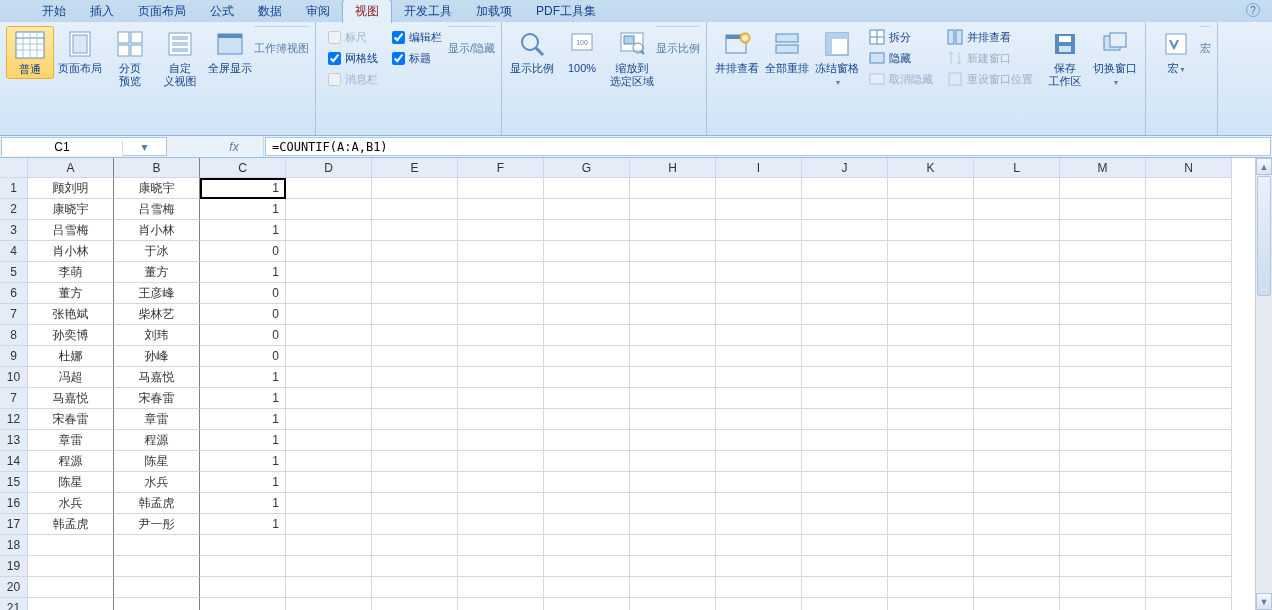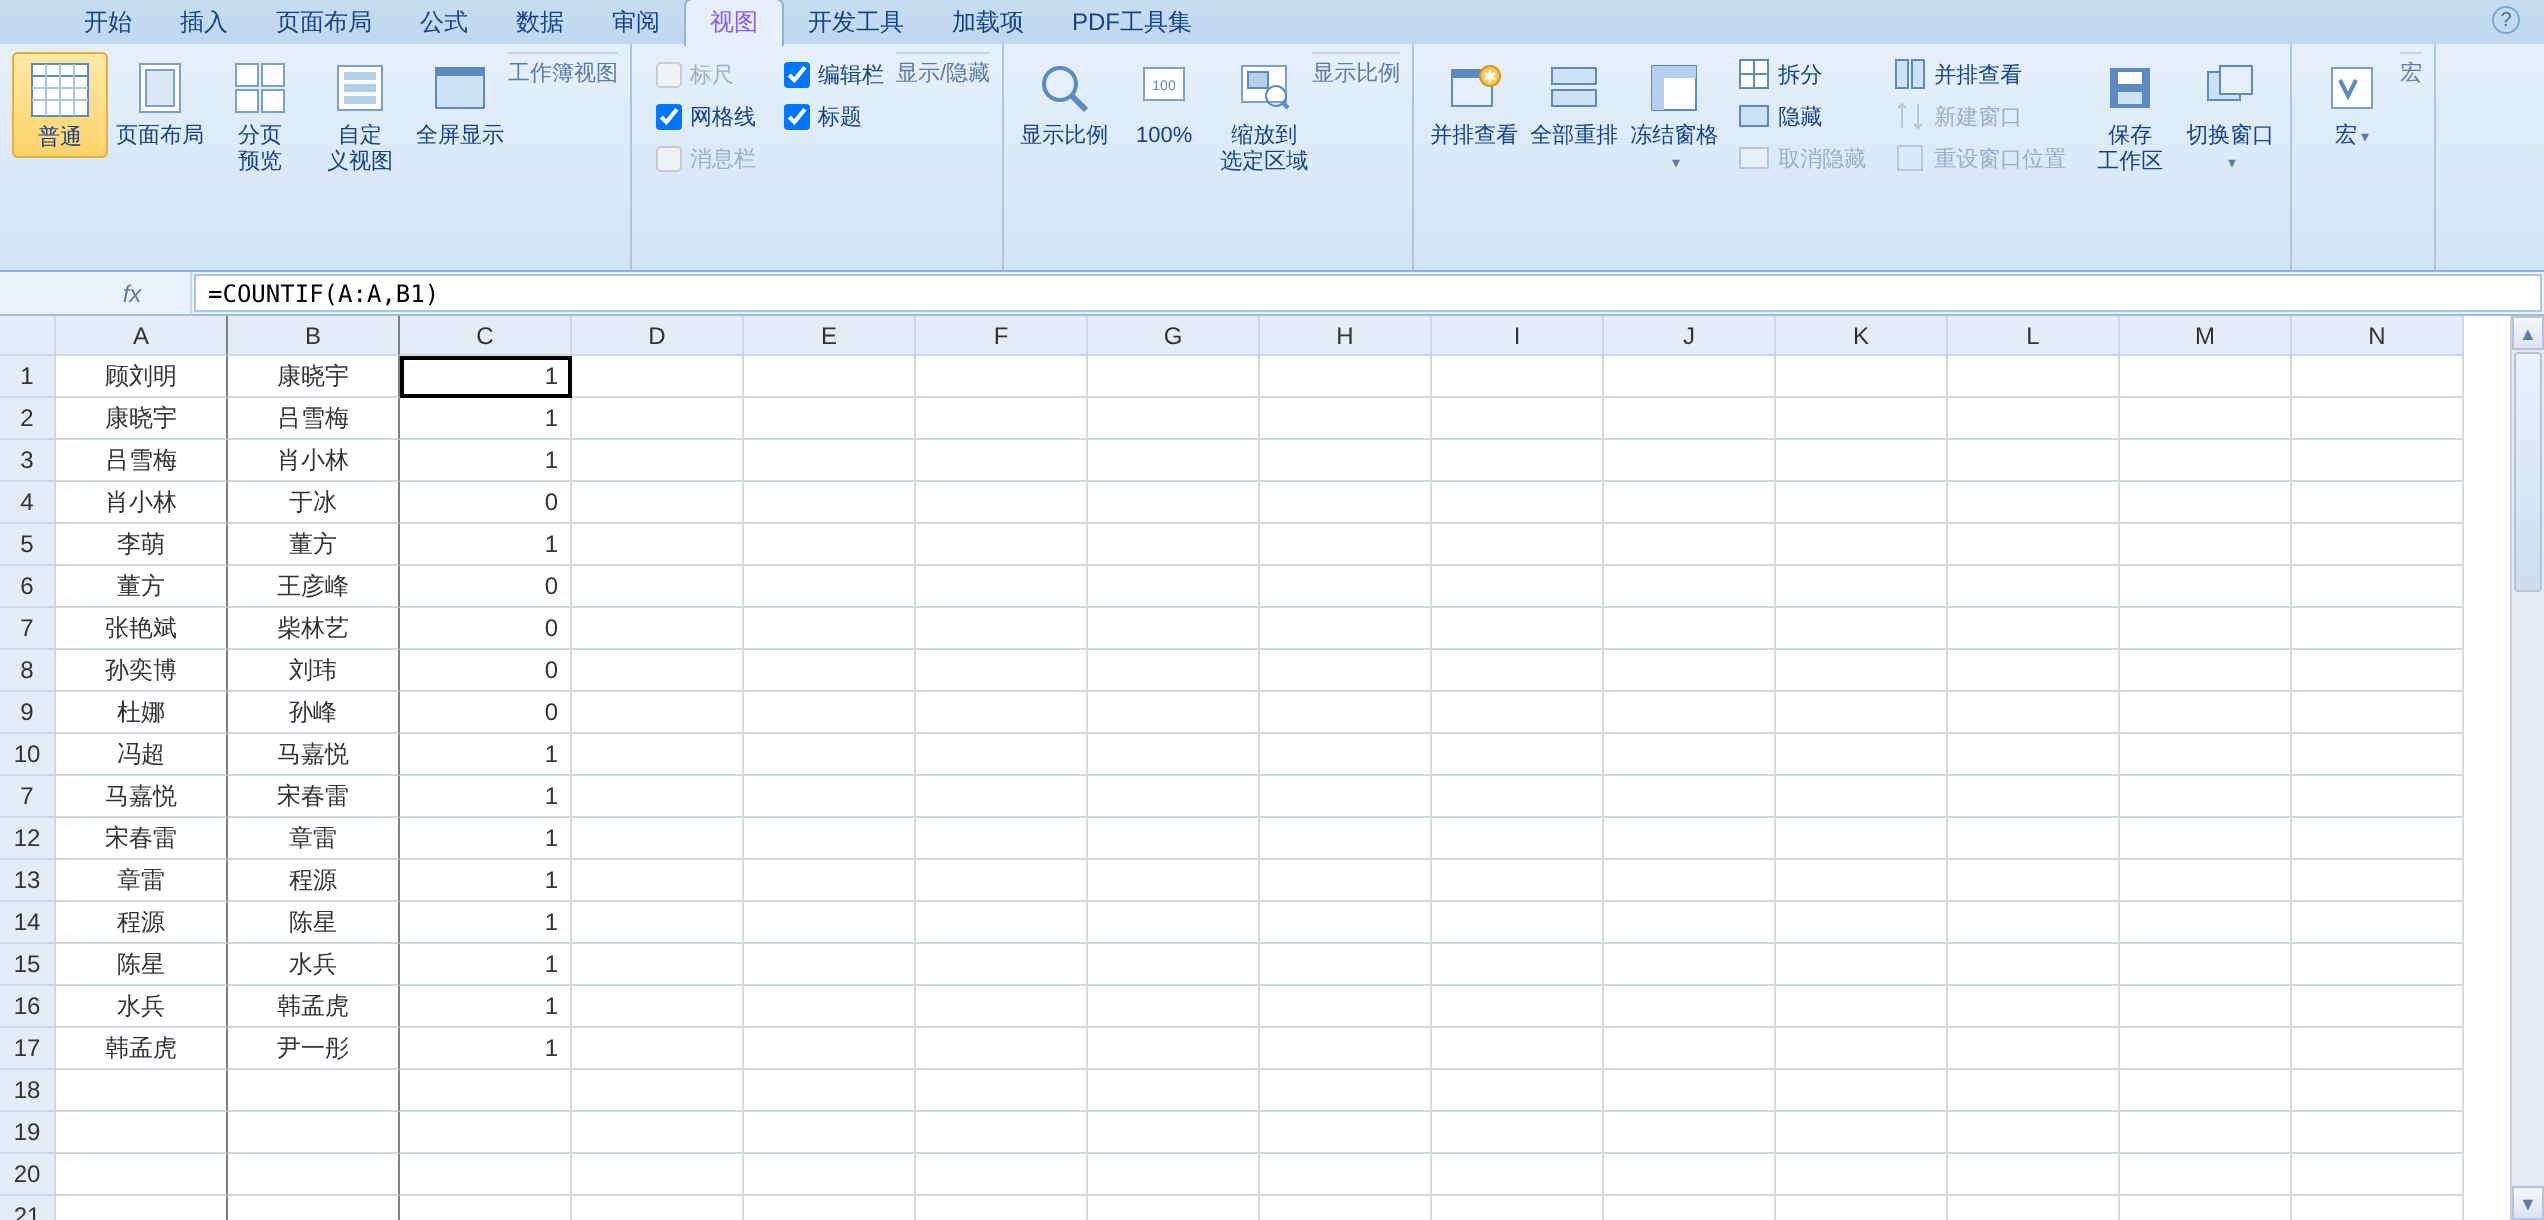--- a/index.html
+++ b/index.html
@@ -1,28 +1,28 @@
 <!DOCTYPE html>
 <html><head>
 <meta charset="utf-8">
 <style>
 * { box-sizing: border-box; margin: 0; padding: 0; font-family: "Microsoft YaHei", "SimSun", Arial, sans-serif; }
 body { background: #cfe5f6; width: 1272px; height: 610px; overflow: hidden; font-size: 12px; color: #333; }
 
 
 .tabs { display: flex; align-items: center; height: 22px; background: linear-gradient(#c6ddf0, #bfd8ef); padding-left: 30px; gap: 0; position: relative; }
 .tab { padding: 3px 12px; color: #15428b; cursor: pointer; font-size: 12px; }
-.tab.active { background: #e6f0fa; border-top-left-radius: 4px; border-top-right-radius: 4px; border: 1px solid #8db2e3; border-bottom: none; color: #8b5cf6; }
+.tab.active { background: #e6f0fa; border-top-left-radius: 4px; border-top-right-radius: 4px; border: 1px solid #8db2e3; border-bottom: none; color: #7f1d1d; }
 .help-icon { position: absolute; right: 12px; top: 3px; width: 14px; height: 14px; border: 1px solid #7aa7d4; border-radius: 50%; display:flex; align-items:center; justify-content:center; color:#3a6ea5; font-size:10px; }
 
 
 .ribbon { display: flex; height: 114px; background: linear-gradient(#e6f0fa, #d0e4f6); border-bottom: 1px solid #8db2e3; }
 .group { display: flex; flex-direction: row; border-right: 1px solid #aac6e3; padding: 4px 6px 0 6px; }
 .group-body { flex: 1; display: flex; align-items: flex-start; gap: 2px; }
-.group-label { text-align: center; font-size: 11px; color: #5b7ca8; padding: 2px 0 3px; border-top: 1px solid #c0d6ec; }
+.group-label { text-align: center; font-size: 11px; color: #5b7ca8; padding: 14px 0 3px; border-top: 1px solid #c0d6ec; }
 
 .big-btn { display: flex; flex-direction: column; align-items: center; justify-content: flex-start; width: 48px; padding: 2px; gap: 2px; text-align: center; cursor: pointer; border-radius: 3px; }
 .big-btn .lbl { font-size: 11px; color: #15428b; line-height: 13px; }
 .big-btn.active { background: linear-gradient(#ffe9a6, #ffd36b); border: 1px solid #e2b336; }
 
 .icon-box { width: 32px; height: 32px; display: flex; align-items: center; justify-content: center; }
 
 .chk-col { display: flex; flex-direction: column; gap: 6px; padding: 4px 6px; }
 .chk { display: flex; align-items: center; gap: 4px; font-size: 11px; color: #15428b; }
 .chk input { width: 13px; height: 13px; }
@@ -333,20 +333,26 @@
           </div>
         <span class="lbl"><span>宏</span><span class="dd">▾</span></span>
       </div>
     </div>
     <div class="group-label">宏</div>
   </div>
 
 </div>
 
 <div class="formula-bar">
+  <div class="name-box">
+    <input type="text" value="C1" style="">
+    <div class="dd-btn">
+        <span>▾</span>
+      </div>
+  </div>
   <div class="fx-controls">
     <div class="fx-btn">
         <span>fx</span>
       </div>
   </div>
   <div class="formula-input">
     <input type="text" value="=COUNTIF(A:A,B1)" style="">
   </div>
 </div>
 

